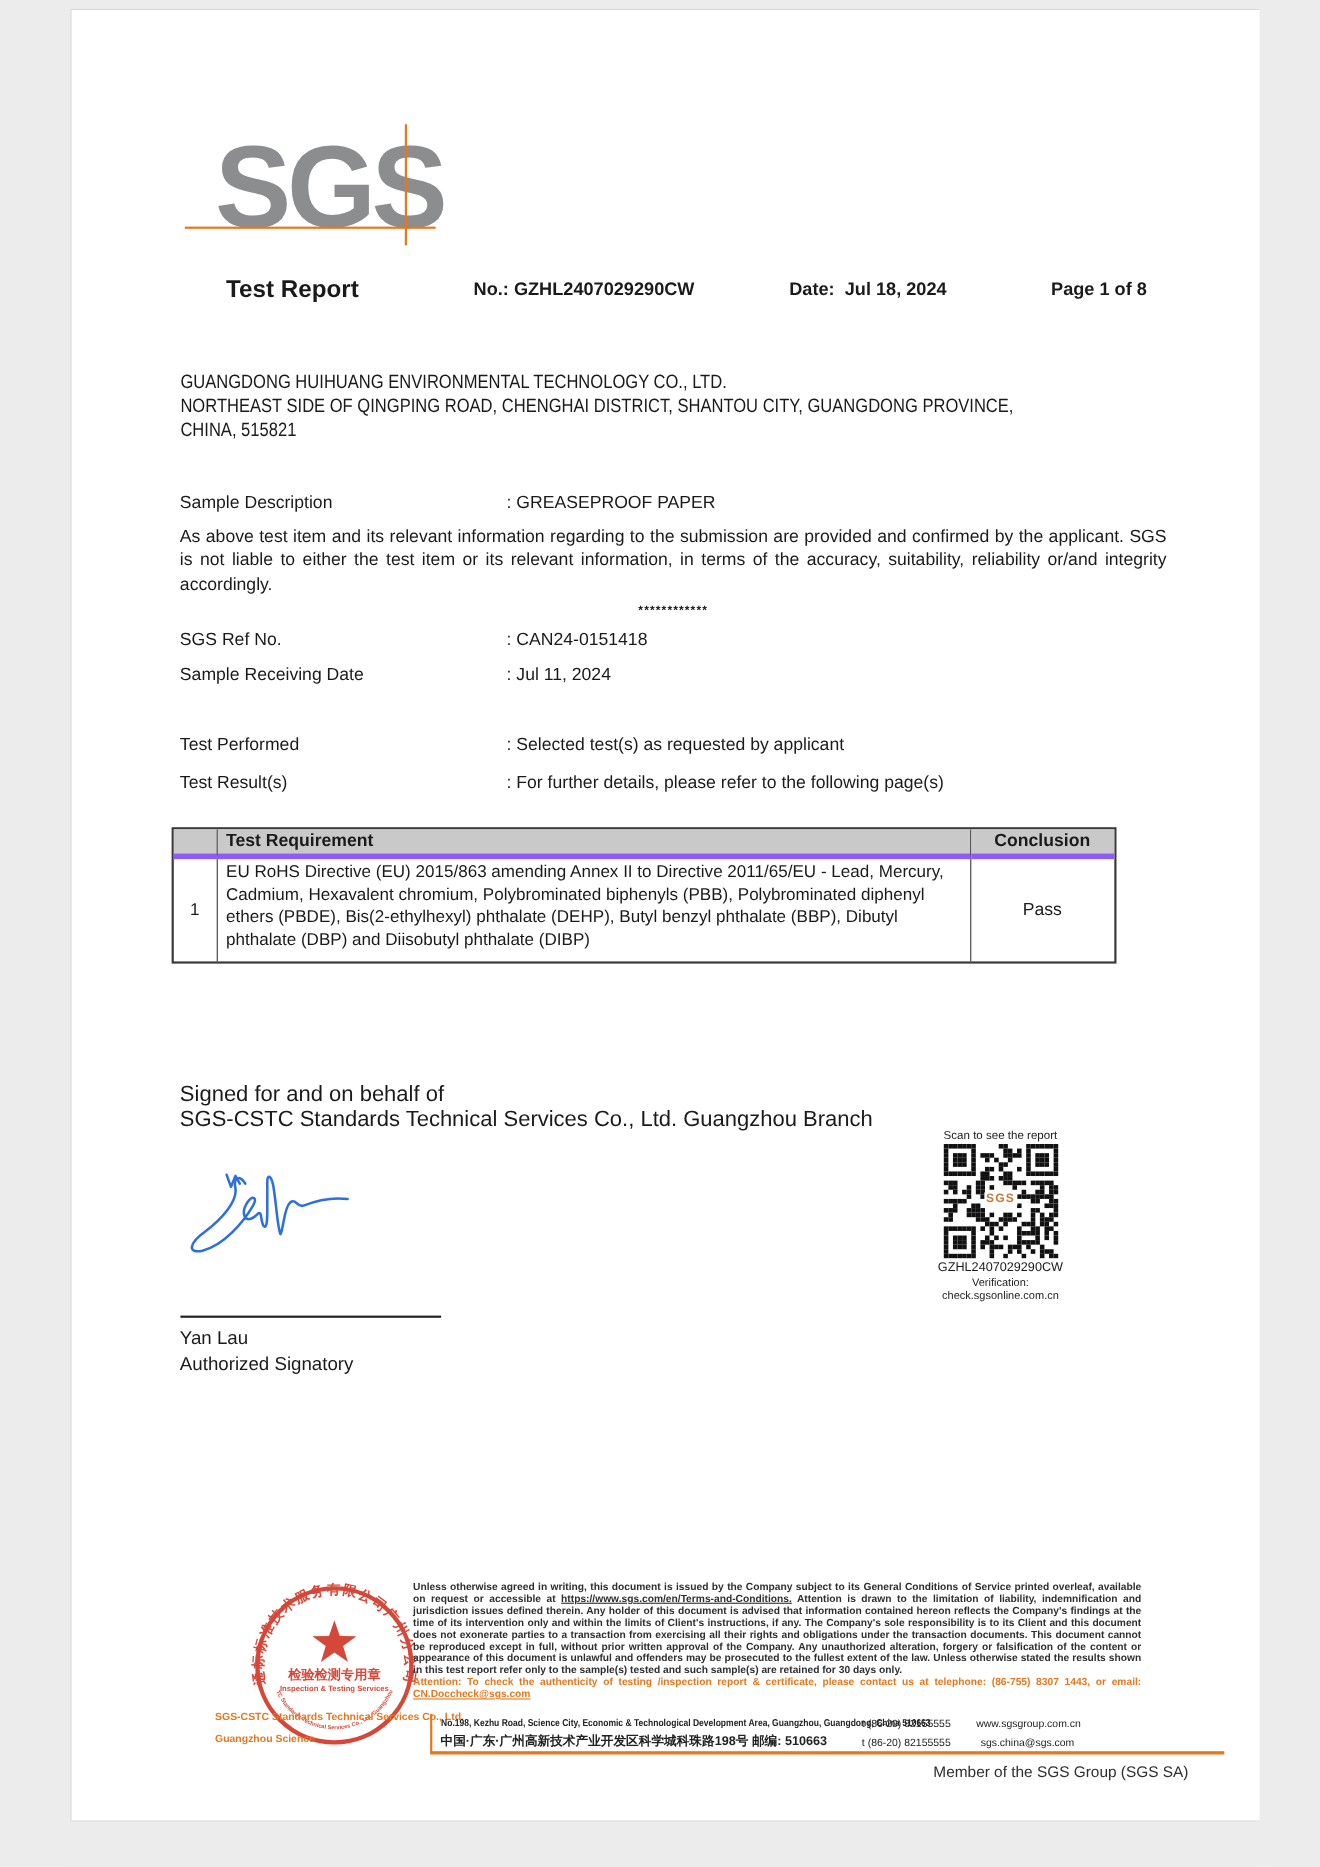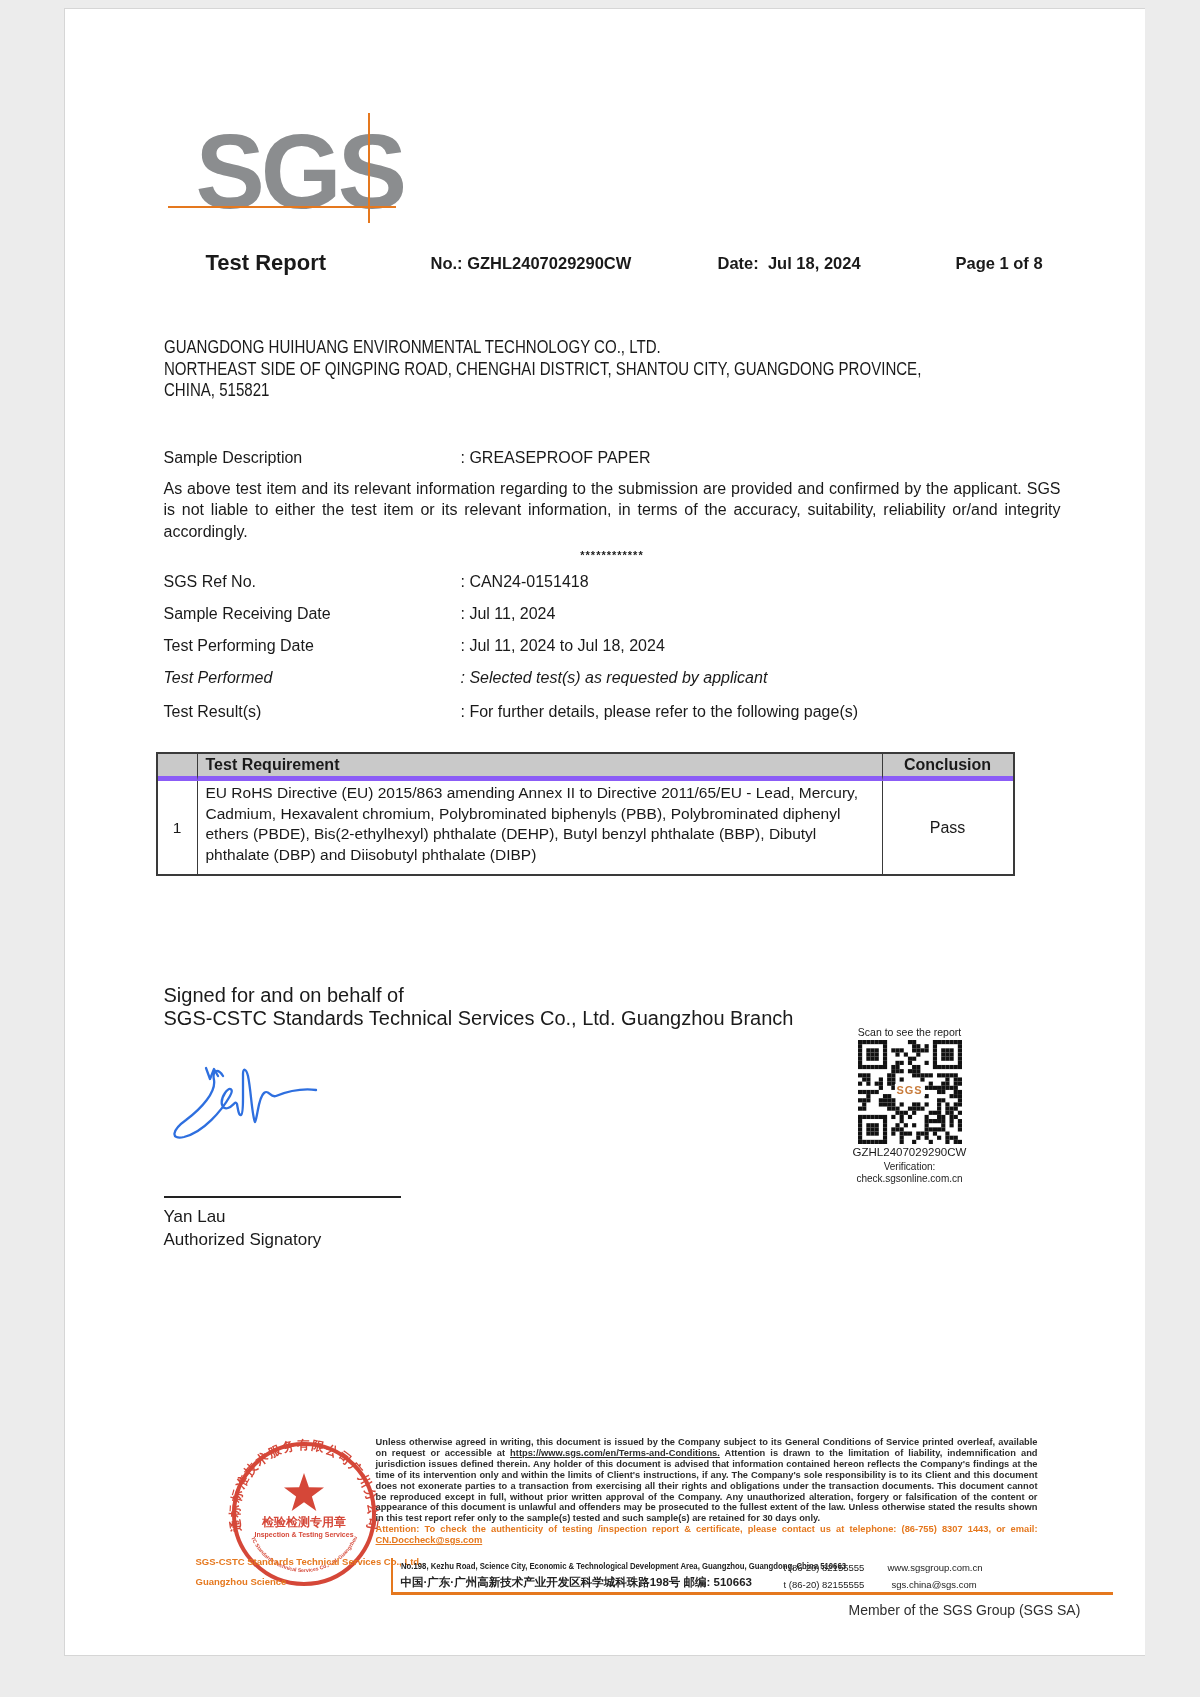--- a/index.html
+++ b/index.html
@@ -88,25 +88,21 @@
   <div class="abs stars" style="left:108px;top:549px;width:897px;">************</div>
 
   <div class="abs frow" style="left:108px;top:573px;width:900px;">
     <span class="lab">SGS Ref No.</span>
     <span class="val">: CAN24-0151418</span>
   </div>
   <div class="abs frow" style="left:108px;top:605px;width:900px;">
     <span class="lab">Sample Receiving Date</span>
     <span class="val">: Jul 11, 2024</span>
   </div>
-  <div class="abs frow" style="left:108px;top:637px;width:900px;">
-    <span class="lab">Test Performing Date</span>
-    <span class="val">: Jul 11, 2024 to Jul 18, 2024</span>
-  </div>
-  <div class="abs frow" style="left:108px;top:669px;width:900px;font-style:italic;">
+  <div class="abs frow" style="left:108px;top:669px;width:900px;">
     <span class="lab">Test Performed</span>
     <span class="val">: Selected test(s) as requested by applicant</span>
   </div>
   <div class="abs frow" style="left:108px;top:703px;width:900px;">
     <span class="lab">Test Result(s)</span>
     <span class="val">: For further details, please refer to the following page(s)</span>
   </div>
 
   <div class="abs tbl">
     <div class="trow thead">

